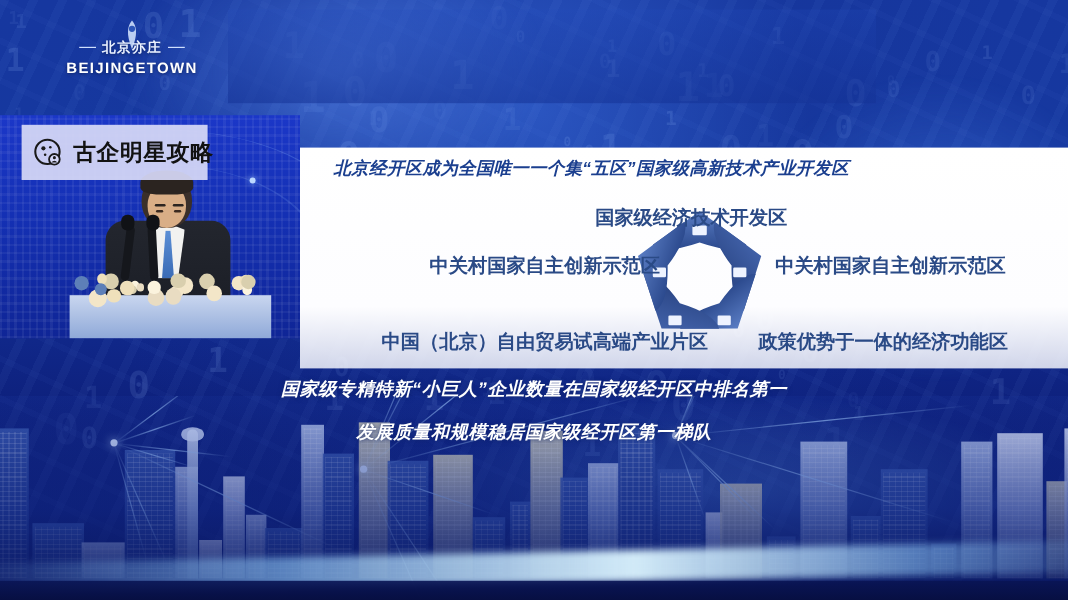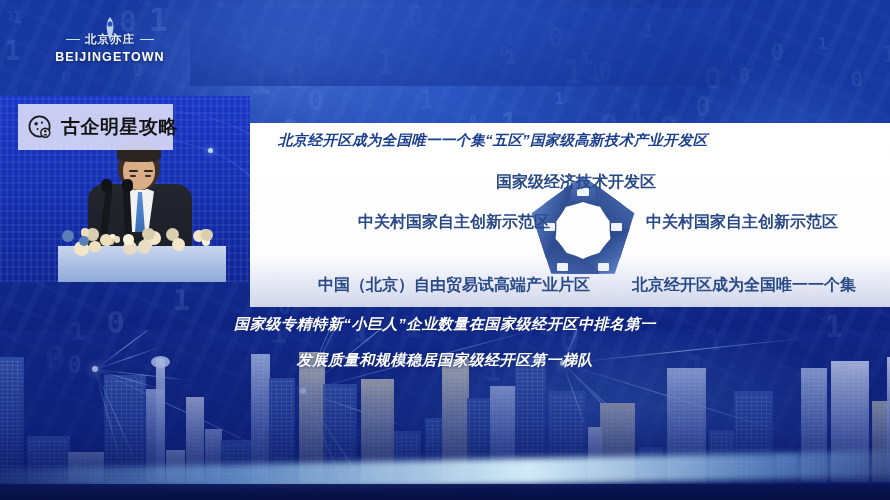--- a/index.html
+++ b/index.html
@@ -543,21 +543,21 @@
         <rect x="80" y="95" width="11" height="8" rx="1"></rect>
         <rect x="39" y="95" width="11" height="8" rx="1"></rect>
         <rect x="26" y="55" width="11" height="8" rx="1"></rect>
       </g>
     </svg>
 
     <div class="dg-label top">国家级经济技术开发区</div>
     <div class="dg-label left">中关村国家自主创新示范区</div>
     <div class="dg-label bleft">中国（北京）自由贸易试高端产业片区</div>
     <div class="dg-label right">中关村国家自主创新示范区</div>
-    <div class="dg-label bright">北京经开区成为全国唯一一个集</div>
+    <div class="dg-label bright">政策优势于一体的经济功能区</div>
   </div>
 
   <div class="cityscape">
     <div id="skyline">
         <div class="bldg dark" style="left: -10px; width: 34px; height: 125px;"></div>
         <div class="bldg dark" style="left: 27px; width: 43px; height: 46px;"></div>
         <div class="bldg" style="left: 68px; width: 36px; height: 30px;"></div>
         <div class="bldg dark" style="left: 104px; width: 42px; height: 107px;"></div>
         <div class="bldg" style="left: 146px; width: 19px; height: 93px;"></div>
         <div class="bldg pale" style="left: 166px; width: 19px; height: 32px;"></div>

